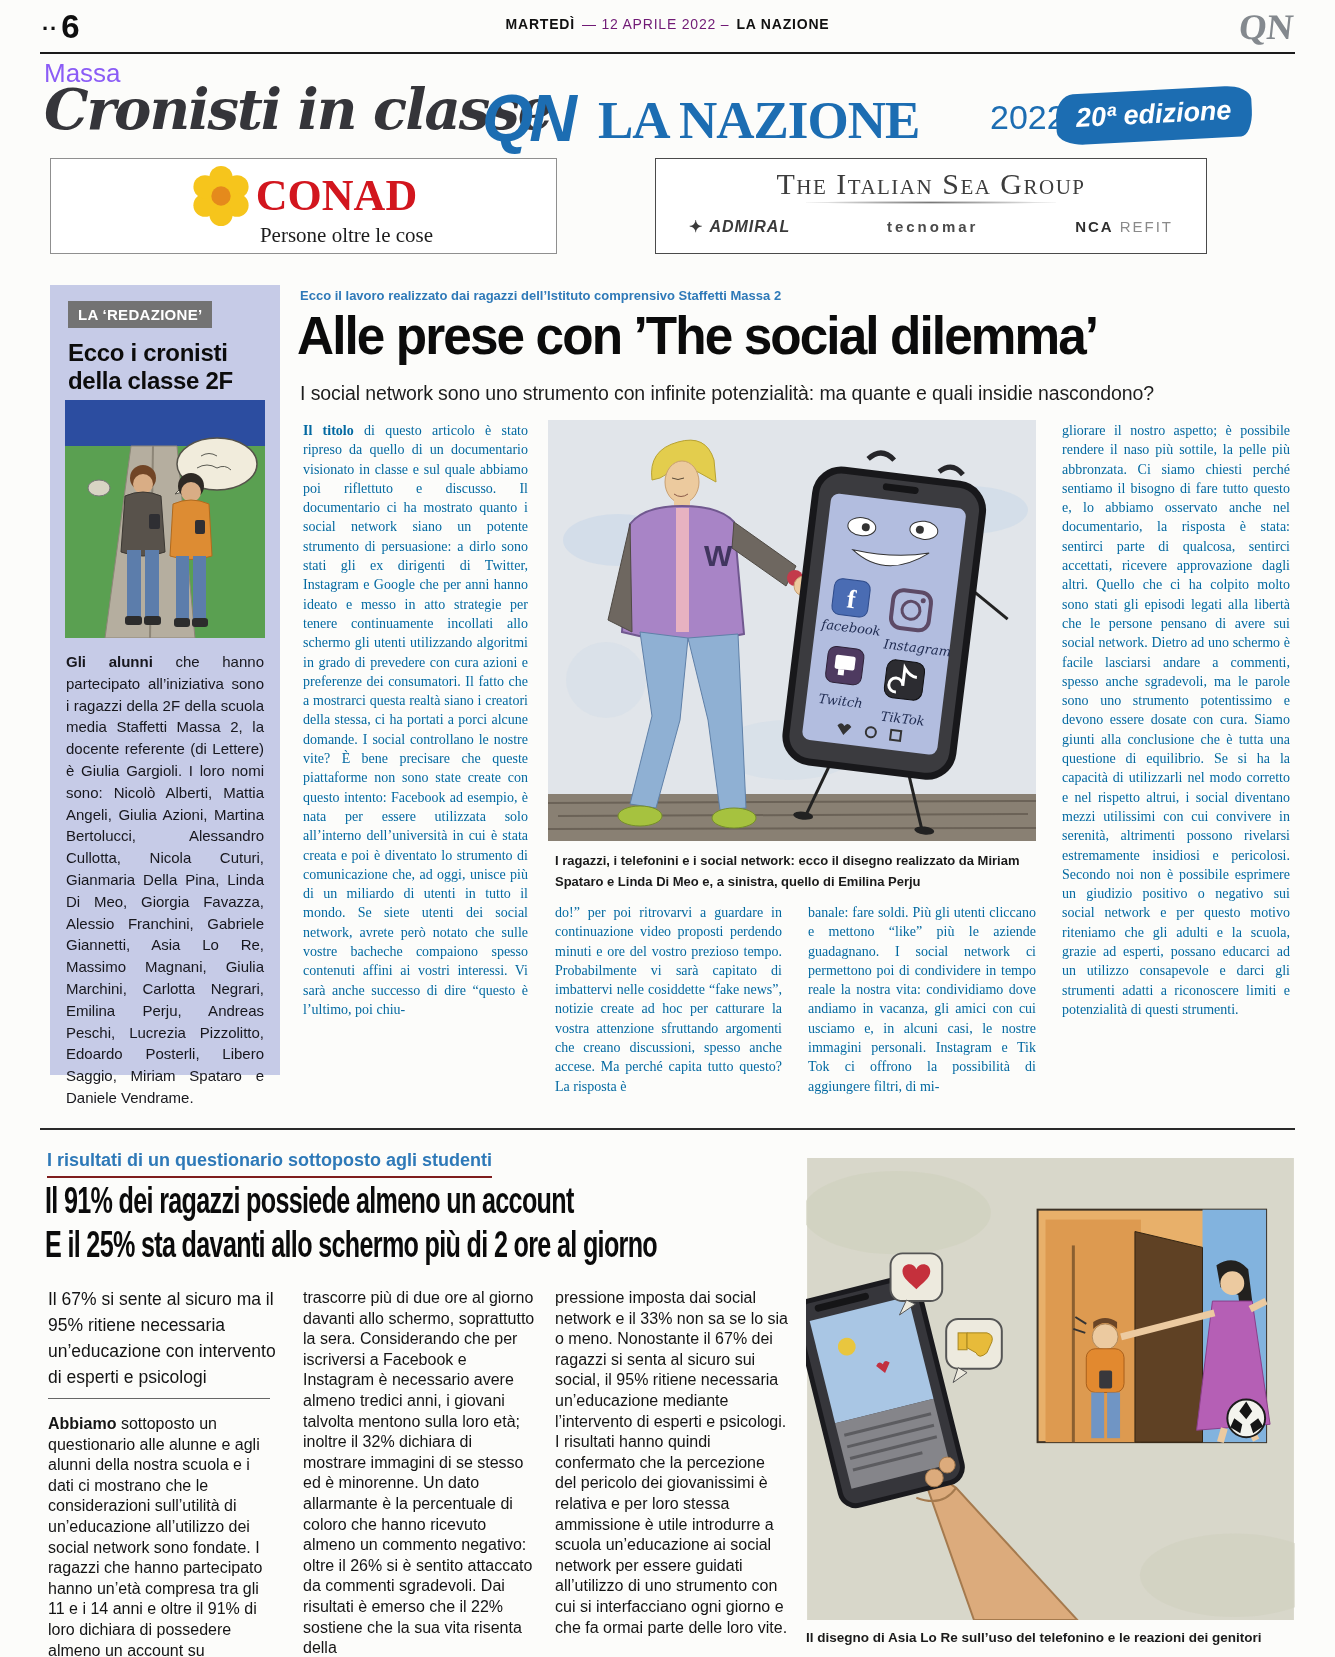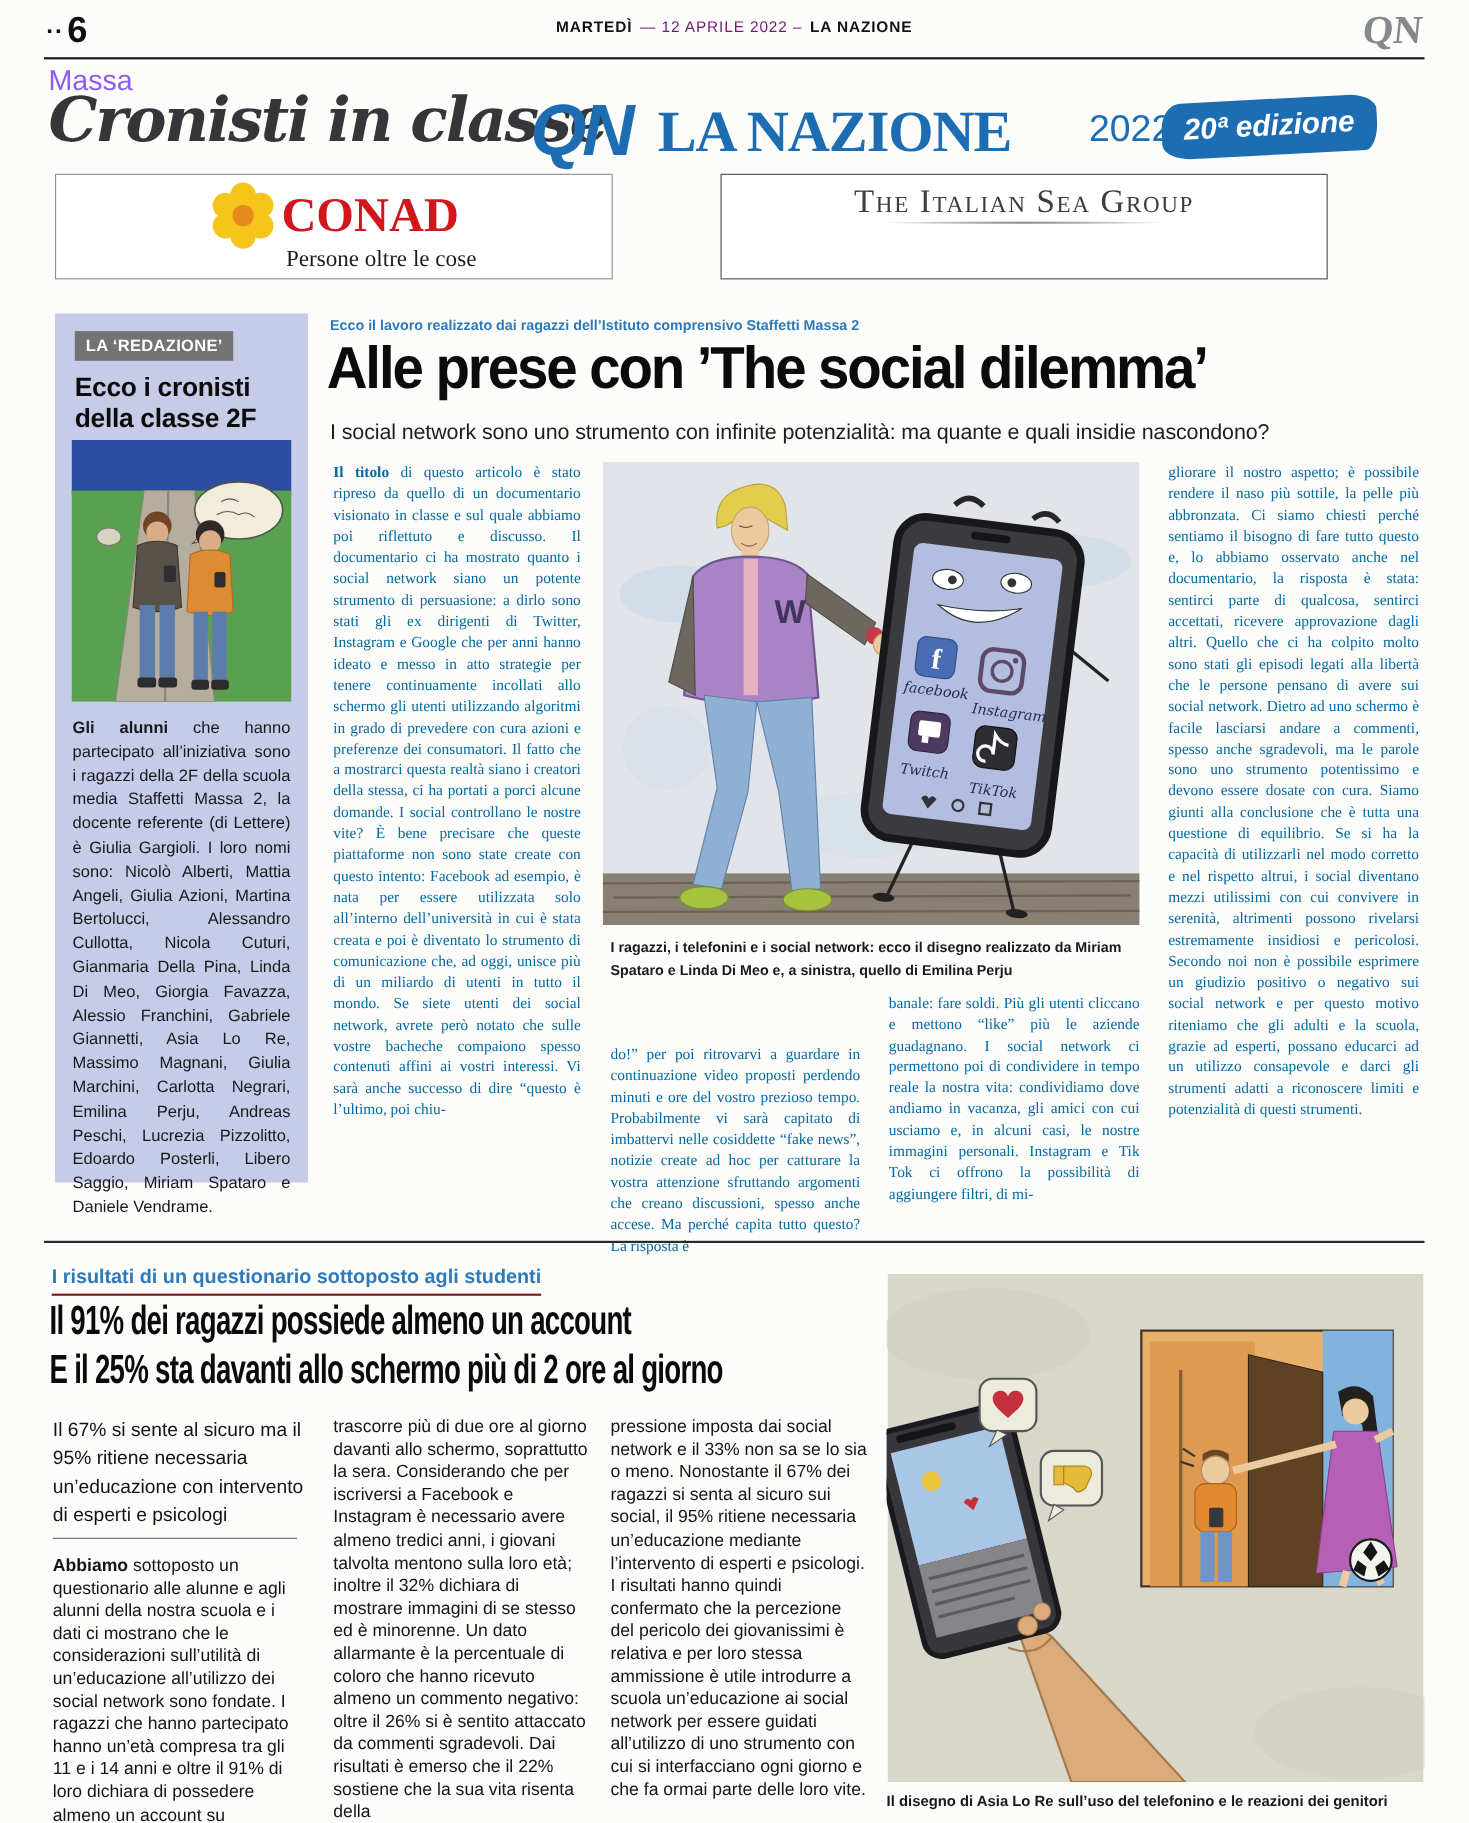--- a/index.html
+++ b/index.html
@@ -59,21 +59,21 @@
   .sb-body b{font-weight:800;}
 
   
   .kicker{left:300px;top:288px;font-size:13px;font-weight:700;color:#2e79b8;}
   .headline{left:297px;top:304px;font-size:54px;font-weight:800;letter-spacing:-2px;color:#0b0b0b;
             transform:scaleX(.95);transform-origin:left top;white-space:nowrap;}
   .subhead{left:300px;top:382px;font-size:19.5px;color:#1d1d1d;white-space:nowrap;letter-spacing:-.1px;}
   .col{font-size:14px;line-height:19.3px;text-align:justify;color:#0369a1;margin:0;font-family:Liberation Serif, serif;}
   .col b{font-weight:800;}
   .col1{left:303px;top:421px;width:225px;}
-  .col2{left:555px;top:903px;width:227px;margin-top:47px;}
+  .col2{left:555px;top:903px;width:227px;}
   .col3{left:808px;top:903px;width:228px;}
   .col4{left:1062px;top:421px;width:228px;}
   .main-art{left:548px;top:420px;width:488px;height:421px;}
   .main-cap{left:555px;top:850px;width:480px;font-size:13px;font-weight:700;line-height:21px;color:#1a1a1a;}
 
   .divider{left:40px;top:1128px;width:1255px;height:2px;background:#2a2a2a;}
 
   
   .sv-kicker{left:47px;top:1150px;font-size:18px;font-weight:700;color:#2e79b8;
              padding-bottom:5px;border-bottom:2px solid #7f1d1d;}
@@ -131,20 +131,25 @@
         </g>
       </svg>
       <span class="conad-name">CONAD</span>
     </div>
     <div class="conad-tag">Persone oltre le cose</div>
   </div>
 
   <div class="abs ad ad-tisg">
     <div class="tisg-name">The Italian Sea Group</div>
     <div class="tisg-flourish"></div>
+    <div class="tisg-brands">
+      <span class="brand-admiral"><span class="brand-star">✦</span><span>ADMIRAL</span></span>
+      <span class="brand-tecnomar">tecnomar</span>
+      <span class="brand-ncarefit"><span>NCA</span><span class="brand-refit">REFIT</span></span>
+    </div>
   </div>
 
   <div class="abs sidebar">
     <div class="sb-badge">LA ‘REDAZIONE’</div>
     <div class="sb-title">Ecco i cronisti della classe 2F</div>
     <div class="sb-art">
       <svg viewBox="0 0 200 238">
         <rect width="200" height="238" fill="#e7e3d8"></rect>
         <rect width="200" height="50" fill="#2c4da0"></rect>
         <rect y="46" width="200" height="192" fill="#5aa051"></rect>

